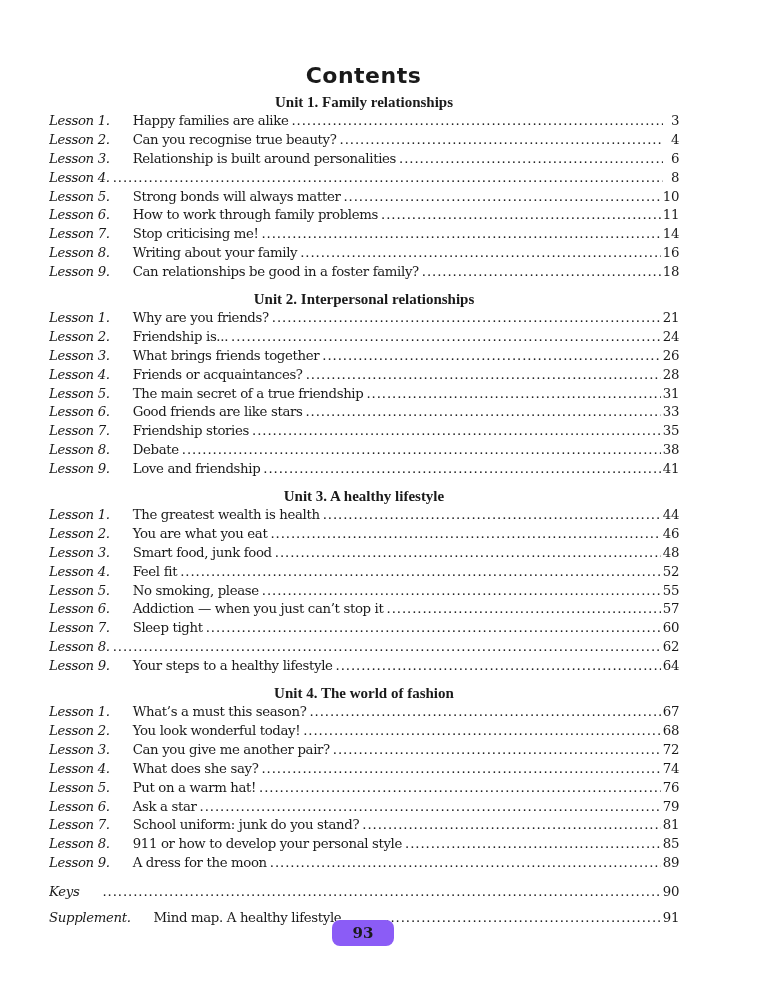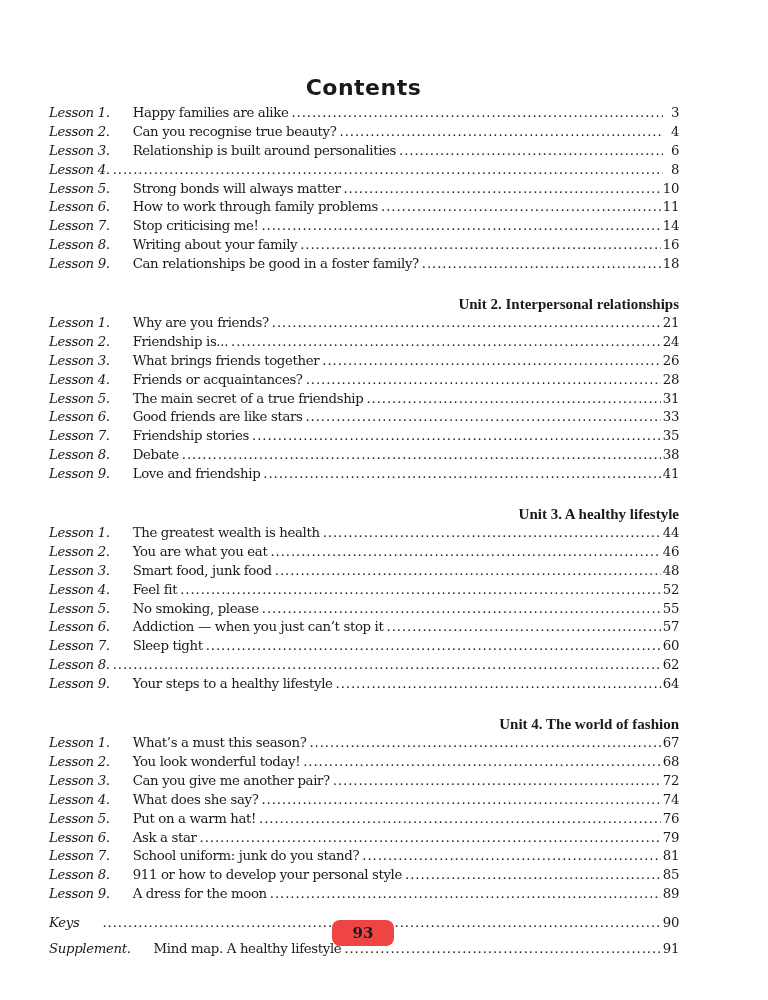--- a/index.html
+++ b/index.html
@@ -1,31 +1,31 @@
 <!DOCTYPE html>
 <html><head>
   <meta charset="utf-8">
   <style>
     html, body { margin: 0; padding: 0; background: #ffffff; }
     body {
       width: 768px; height: 1000px; position: relative; overflow: hidden;
       color: #1a1a1a;
       font-family: "DejaVu Serif", "Liberation Serif", serif;
     }
-    .page { position: absolute; left: 49px; top: 72px; width: 630px; }
+    .page { position: absolute; left: 49px; top: 60px; width: 630px; }
     .title {
       text-align: center; font-family: "DejaVu Sans", "Liberation Sans", sans-serif;
       font-weight: bold; font-size: 22px; height: 32px; line-height: 32px;
       letter-spacing: 0.5px; margin-left: -1px;
     }
     .unit-heading {
       text-align: center; font-family: "Liberation Serif", "DejaVu Serif", serif;
       font-weight: bold; font-size: 15px; height: 20px; line-height: 20px;
     }
-    .unit + .unit .unit-heading { margin-top: 20px; text-align: right; }
+    .unit + .unit .unit-heading { margin-top: 7px; }
     .row {
       display: flex; align-items: center; height: 18.9px; line-height: 18.9px;
       font-size: 13.3px; white-space: nowrap; overflow: hidden;
       font-family: "DejaVu Serif", "Liberation Serif", serif;
       letter-spacing: -0.35px;
     }
     .row .lbl { font-style: italic; }
     .row .txt { padding-left: 3px; margin-left: 20px; }
     .row .dots {
       flex: 1 1 auto; overflow: hidden; margin: 0 2px 0 3px;
@@ -34,32 +34,33 @@
     .row .dots::after {
       content: "....................................................................................................................................................................................................................";
       position: absolute; left: 0; right: 0; letter-spacing: 0.9px; overflow: hidden;
     }
     .row .pg { text-align: right; min-width: 14px; }
     .extra { margin-top: 6px; }
     .extra .row { height: 26px; line-height: 26px; }
     .extra .row .dots { height: 26px; }
     .badge {
       position: absolute; left: 332px; top: 920px; width: 62px; height: 26px;
-      border-radius: 8px; background: #ef4444;
+      border-radius: 8px; background: #8b5cf6;
       font-family: "DejaVu Serif", "Liberation Serif", serif; font-weight: bold;
       font-size: 15px; line-height: 26px; text-align: center;
     }
   </style>
 </head>
 <body>
 
 <div class="page">
   <div class="title">Contents</div>
   <div id="units">
       <div class="unit">
+        <div class="unit-heading">Unit 1. Family relationships</div>
         <div class="row">
           <span class="lbl">Lesson 1.</span>
           <span class="txt">Happy families are alike</span>
           <span class="dots"></span>
           <span class="pg">3</span>
         </div>
         <div class="row">
           <span class="lbl">Lesson 2.</span>
           <span class="txt">Can you recognise true beauty?</span>
           <span class="dots"></span>

